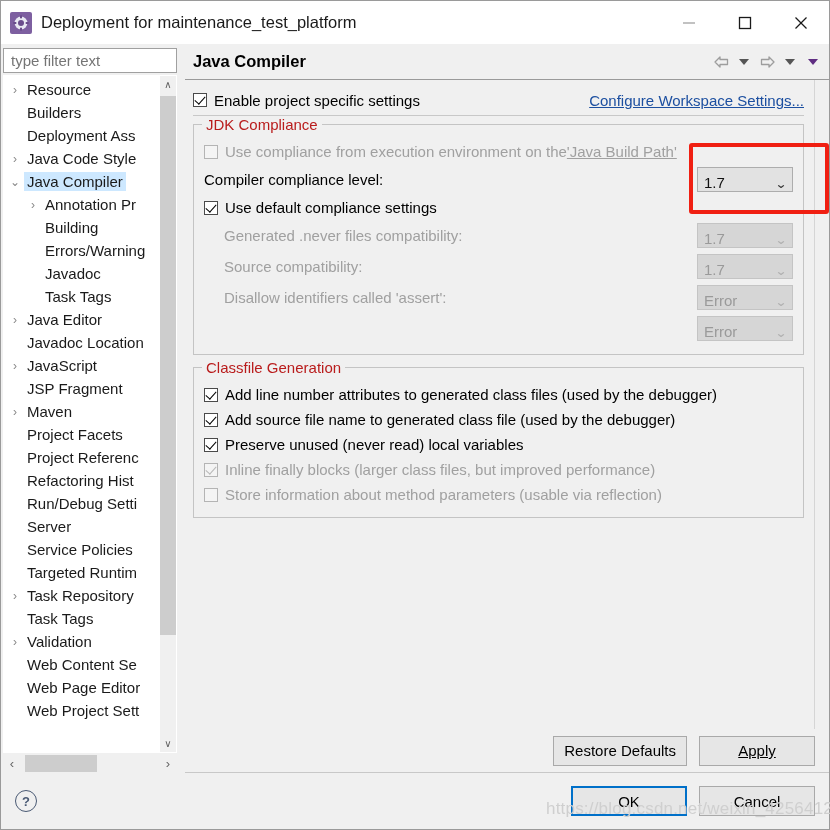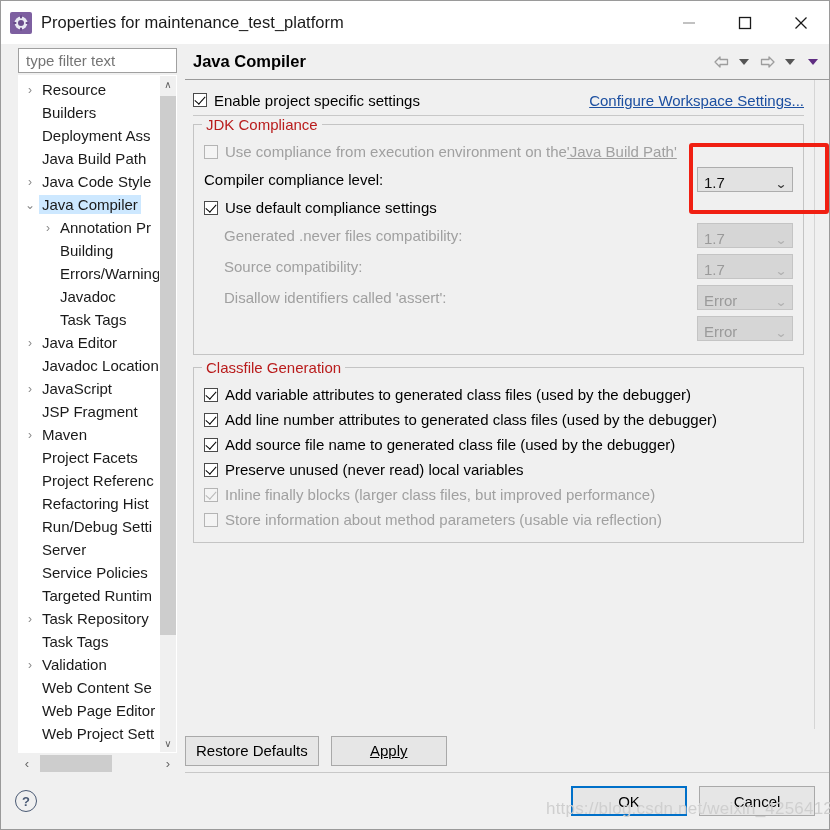--- a/index.html
+++ b/index.html
@@ -70,21 +70,21 @@
     background: #f0f0f0;
   }
 
   
   #left-panel {
     width: 180px;
     flex: 0 0 180px;
     display: flex;
     flex-direction: column;
     background: #f0f0f0;
-    padding: 4px 4px 0 17px;
+    padding: 4px 4px 0 2px;
   }
   #filter-box {
     height: 25px;
     background: #ffffff;
     border: 1px solid #a0a0a0;
     display: flex;
     align-items: center;
     padding: 0 5px;
     margin-bottom: 2px;
     flex: 0 0 auto;
@@ -351,20 +351,21 @@
     pointer-events: none;
     z-index: 40;
   }
 
   
   #apply-bar {
     height: 44px;
     flex: 0 0 auto;
     display: flex;
     align-items: center;
+    justify-content: flex-end;
     padding-right: 14px;
     gap: 12px;
     border-bottom: 1px solid #c8c8c8;
   }
   .btn {
     min-width: 116px;
     height: 30px;
     background: #e6e6e6;
     border: 1px solid #a9a9a9;
     display: flex;
@@ -427,21 +428,21 @@
         <circle cx="8" cy="8" r="6.4" fill="#e9e9f3"></circle>
         <circle cx="8" cy="8" r="3" fill="#6a4d8c"></circle>
         <g fill="#6a4d8c">
           <rect x="7" y="0.3" width="2" height="3"></rect>
           <rect x="7" y="12.7" width="2" height="3"></rect>
           <rect x="0.3" y="7" width="3" height="2"></rect>
           <rect x="12.7" y="7" width="3" height="2"></rect>
         </g>
       </svg>
     </div>
-    <div id="title-text">Properties for maintenance_test_platform</div>
+    <div id="title-text">Deployment for maintenance_test_platform</div>
     <div class="win-btns">
       <div class="win-btn">
         <svg width="14" height="14" viewBox="0 0 14 14">
           <line x1="1" y1="7" x2="13" y2="7" stroke="#9a9a9a" stroke-width="1.2"></line>
         </svg>
       </div>
       <div class="win-btn">
         <svg width="14" height="14" viewBox="0 0 14 14">
           <rect x="1.5" y="1.5" width="11" height="11" fill="none" stroke="#1a1a1a" stroke-width="1.3"></rect>
         </svg>
@@ -468,24 +469,20 @@
               <span class="twisty">›</span>
               <span class="tlabel">Resource</span>
             </div>
             <div class="tree-row">
               <span class="twisty"></span>
               <span class="tlabel">Builders</span>
             </div>
             <div class="tree-row">
               <span class="twisty"></span>
               <span class="tlabel">Deployment Ass</span>
-            </div>
-            <div class="tree-row">
-              <span class="twisty"></span>
-              <span class="tlabel">Java Build Path</span>
             </div>
             <div class="tree-row">
               <span class="twisty">›</span>
               <span class="tlabel">Java Code Style</span>
             </div>
             <div class="tree-row selected">
               <span class="twisty">⌄</span>
               <span class="tlabel">Java Compiler</span>
             </div>
             <div class="tree-row indent">
@@ -692,24 +689,20 @@
               <span class="combo disabled">
                 <span>Error</span>
                 <span class="chev">⌄</span>
               </span>
             </div>
           </div>
 
           <div class="group">
             <div class="legend">Classfile Generation</div>
             <div id="classfile-options">
-                <div class="row">
-                  <span class="cb checked"></span>
-                  <span>Add variable attributes to generated class files (used by the debugger)</span>
-                </div>
                 <div class="row">
                   <span class="cb checked"></span>
                   <span>Add line number attributes to generated class files (used by the debugger)</span>
                 </div>
                 <div class="row">
                   <span class="cb checked"></span>
                   <span>Add source file name to generated class file (used by the debugger)</span>
                 </div>
                 <div class="row">
                   <span class="cb checked"></span>

